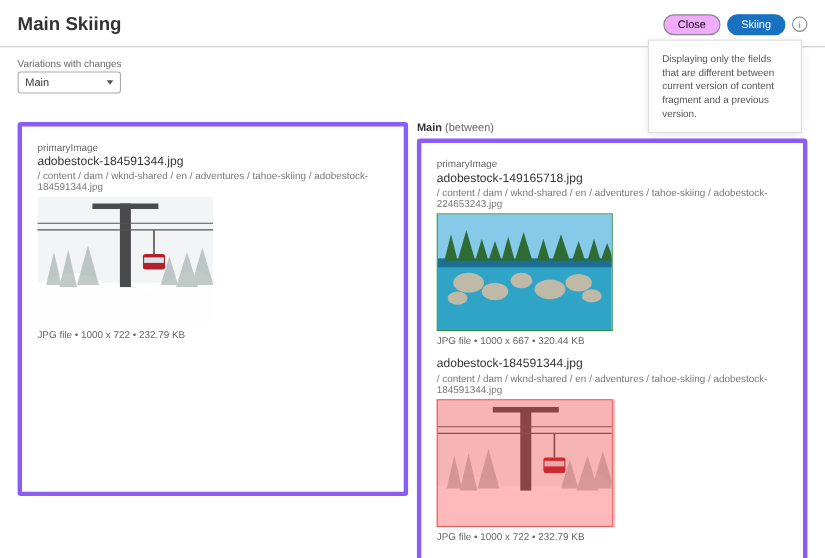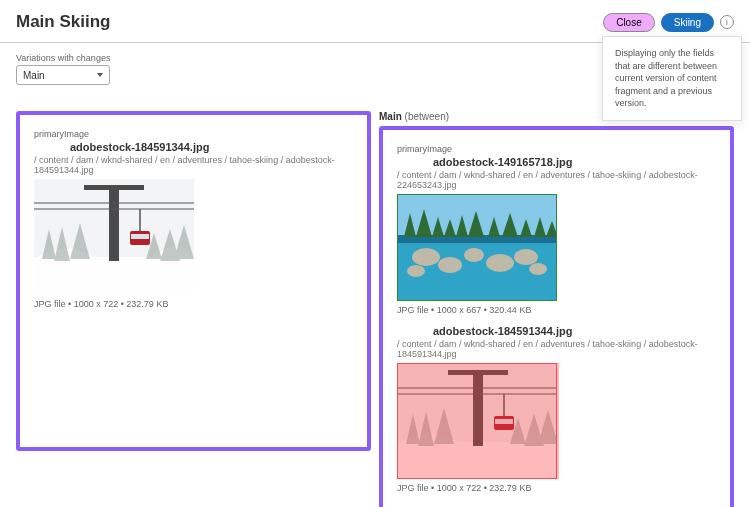--- a/index.html
+++ b/index.html
@@ -7,29 +7,29 @@
     .header { display: flex; align-items: center; padding: 12px 16px 10px; border-bottom: 1px solid #ccc; }
     .title { font-size: 17px; font-weight: 600; }
     .header-actions { margin-left: auto; display: flex; align-items: center; gap: 6px; }
     .btn { border-radius: 12px; padding: 3px 12px; font-size: 10px; cursor: pointer; border: 1px solid #888; background: #f0abfc; }
     .btn-primary { background: #1971c2; color: #fff; border-color: #1971c2; }
     .info-icon { width: 14px; height: 14px; border-radius: 50%; border: 1px solid #888; display: inline-flex; align-items: center; justify-content: center; font-size: 8px; color: #666; cursor: pointer; }
     .controls { padding: 10px 16px 0; }
     .ctrl-label { font-size: 9px; color: #666; margin-bottom: 2px; }
     .select { width: 94px; height: 20px; padding: 2px 22px 2px 6px; border: 1px solid #aaa; border-radius: 3px; font-size: 10px; background: #fff; position: relative; display: flex; align-items: center; cursor: pointer; }
     .select::after { content: ""; position: absolute; right: 6px; top: 7px; border-left: 3px solid transparent; border-right: 3px solid transparent; border-top: 4px solid #555; }
-    .tooltip { position: absolute; top: 36px; right: 8px; width: 140px; background: #fff; border: 1px solid #ddd; box-shadow: 0 2px 10px rgba(0,0,0,0.1); padding: 10px 12px; font-size: 9px; color: #555; line-height: 1.4; z-index: 10; }
+    .tooltip { position: absolute; top: 36px; right: 21px; width: 140px; background: #fff; border: 1px solid #ddd; box-shadow: 0 2px 10px rgba(0,0,0,0.1); padding: 10px 12px; font-size: 9px; color: #555; line-height: 1.4; z-index: 10; }
     .columns { display: flex; gap: 8px; padding: 26px 16px 16px; }
     .col { flex: 1; }
     .col-head { font-size: 10px; margin-bottom: 4px; }
     .col-head b { font-weight: 700; }
     .col-head span { color: #666; font-weight: normal; }
     .card { border: 4px solid #8b5cf6; border-radius: 3px; padding: 14px; min-height: 340px; }
     .field-label { font-size: 9px; color: #666; margin-bottom: 2px; }
-    .filename { font-size: 11px; font-weight: 700; margin-bottom: 2px; margin-left: 36px; }
+    .filename { font-size: 11px; font-weight: 400; margin-bottom: 2px; }
     .path { font-size: 9px; color: #777; margin-bottom: 4px; }
     .meta { font-size: 9px; color: #666; margin-top: 4px; margin-bottom: 10px; }
     svg.thumb { display: block; }
   </style>
 </head>
 <body>
 
 <svg width="0" height="0" style="position:absolute">
   <defs>
 

